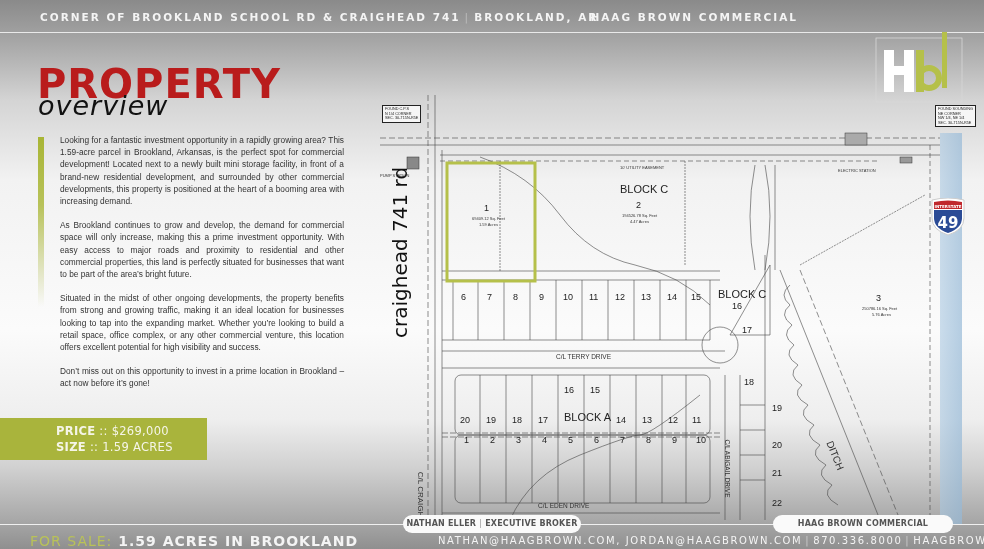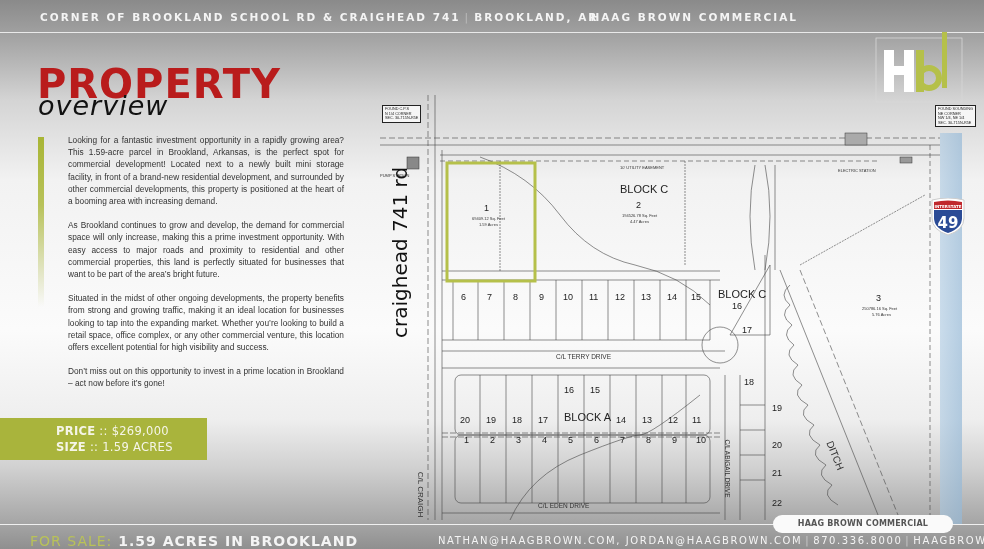--- a/index.html
+++ b/index.html
@@ -32,21 +32,21 @@
   }
   .accent-bar {
     position: absolute; left: 38px; top: 137px; width: 6px; height: 170px;
     background: linear-gradient(to bottom, #a8b535 0%, #b8c25a 40%, #e3e6c6 80%, rgba(255,255,255,0) 100%);
   }
   .body-text {
     position: absolute; left: 56px; top: 134px; width: 288px;
     font-size: 8.3px; line-height: 12.2px; color: #333; text-align: justify;
     font-family: "Liberation Sans", sans-serif;
   }
-  .body-text p { margin: 0 0 12px 12px; }
+  .body-text p { margin: 0 0 12px 4px; }
   .price-box {
     position: absolute; left: 0; top: 418px; width: 207px; height: 42px;
     background: #a9b43c;
   }
   .price-line {
     position: absolute; left: 56px; font-size: 11.5px; color: #f5f5e8; letter-spacing: 0.3px;
     white-space: nowrap;
   }
   .price-line b { font-weight: bold; }
   .price-line .sep { font-weight: normal; }
@@ -325,18 +325,21 @@
   </div>
 </div>
 
 <div class="footer-rule"></div>
 <div class="footer-left">
   <span class="lbl">FOR SALE:</span>
   <span>1.59 ACRES IN BROOKLAND</span>
 </div>
 
 <div class="contact-row">
+  <div class="pill" style="left:0; width:178px;">
+    <span>NATHAN ELLER</span><span class="bar">|</span><span>EXECUTIVE BROKER</span>
+  </div>
   <div class="pill" style="left:370px; width:180px;">HAAG BROWN COMMERCIAL</div>
 </div>
 
 <div class="contact-line">
   <span>NATHAN@HAAGBROWN.COM, JORDAN@HAAGBROWN.COM</span><span class="bar">|</span><span>870.336.8000</span><span class="bar">|</span><span>HAAGBROWN.COM</span>
 </div>
 
 </body></html>

